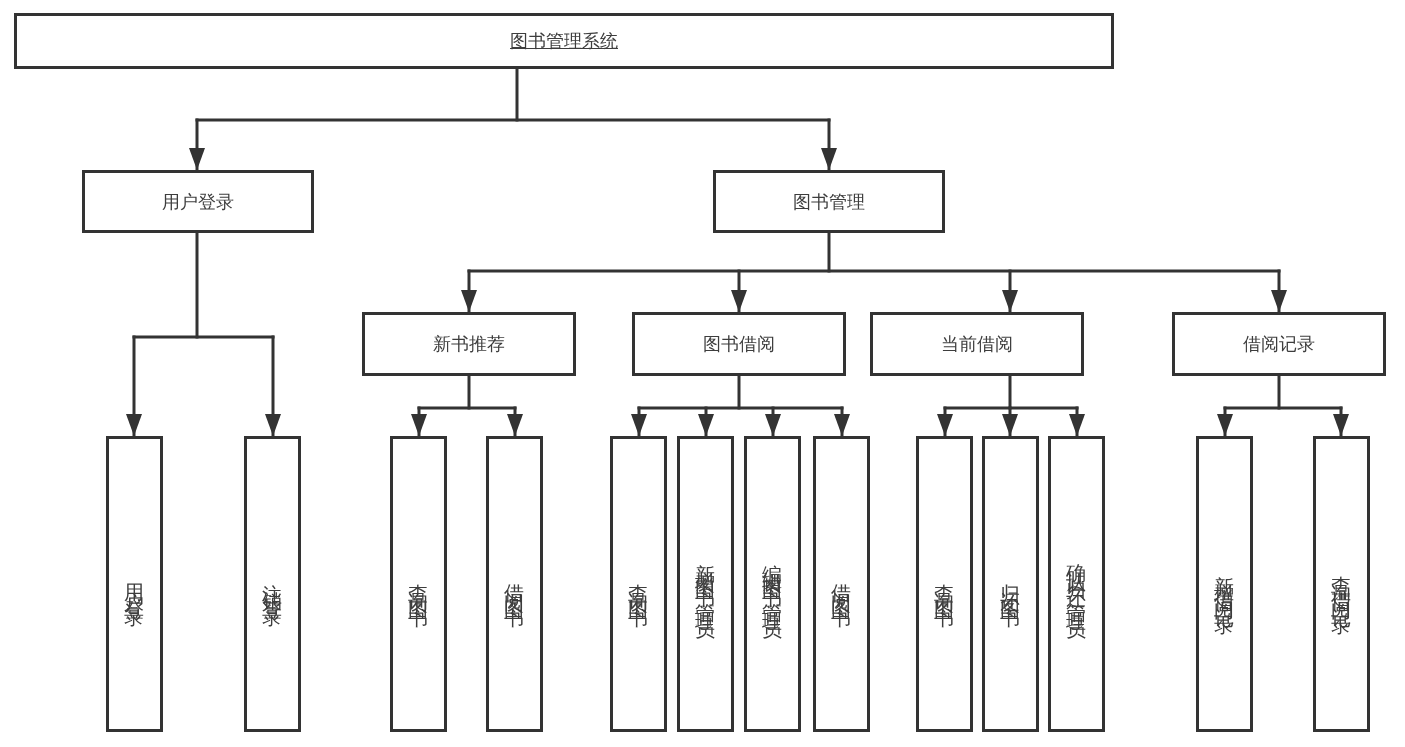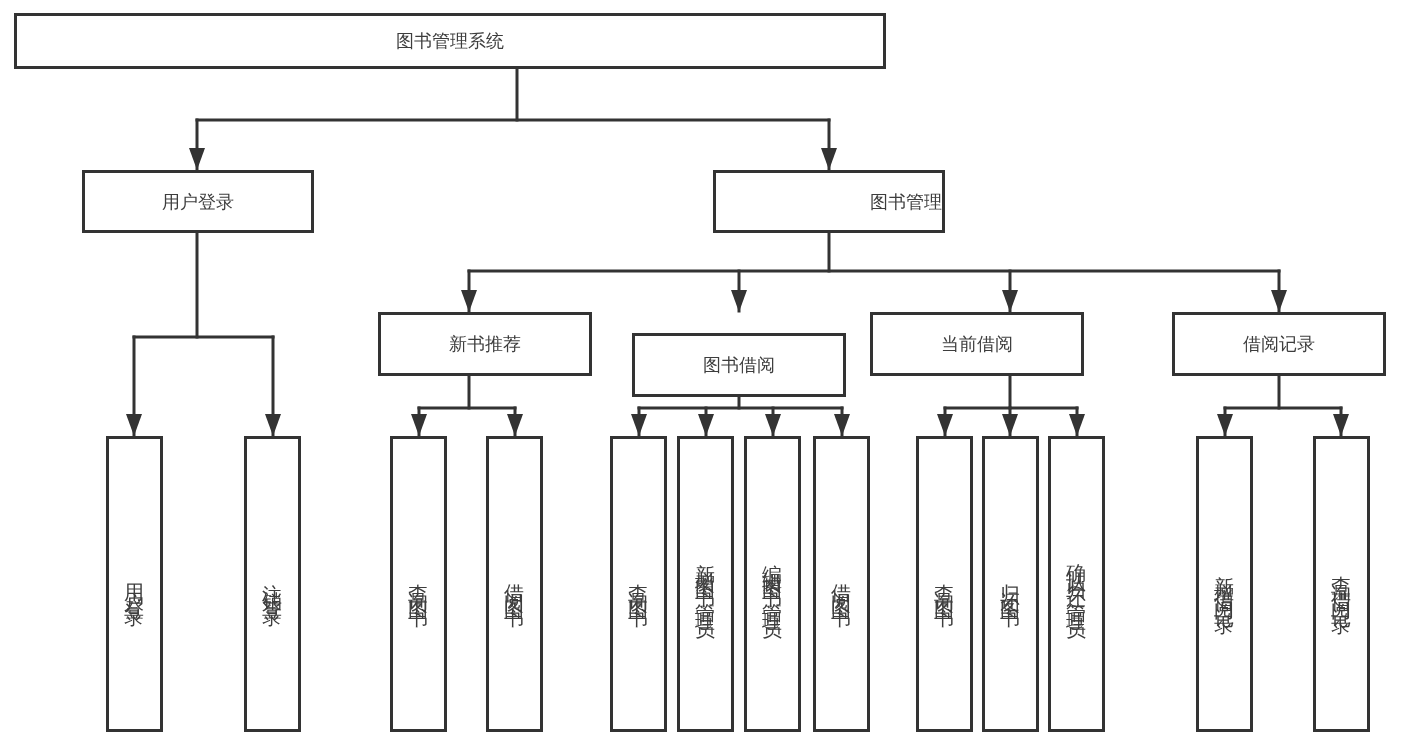--- a/index.html
+++ b/index.html
@@ -7,25 +7,25 @@
     position:relative; width:1405px; height:747px; background:#ffffff;
     font-family:"Liberation Sans", sans-serif; overflow:hidden;
   }
   .edges { position:absolute; left:0; top:0; width:1405px; height:747px; pointer-events:none; }
   .node {
     position:absolute; box-sizing:border-box; background:#ffffff;
     border:3px solid #333333; display:flex; align-items:center; justify-content:center;
     color:#3d3d3d;
   }
   .h-label { font-size:18px; white-space:nowrap; }
-  .root  { left:14px;  top:13px;  width:872px; height:56px; }
+  .root  { left:14px;  top:13px;  width:1100px; height:56px;text-decoration:underline; }
   .l1a   { left:82px;  top:170px; width:232px;  height:63px; }
-  .l1b   { left:713px; top:170px; width:232px;  height:63px;justify-content:flex-end; }
+  .l1b   { left:713px; top:170px; width:232px;  height:63px; }
   .l2    { top:312px; width:214px; height:64px; }
-  .l2a   { left:378px; }  .l2b { left:632px;margin-top:21px; }  .l2c { left:870px; }  .l2d { left:1172px; }
+  .l2a   { left:362px; }  .l2b { left:632px; }  .l2c { left:870px; }  .l2d { left:1172px; }
   .leaf  { top:436px; width:57px; height:296px; }
   .leaf span {
     writing-mode:vertical-rl; text-orientation:mixed;
     font-size:20px; letter-spacing:8px; line-height:1.1; white-space:nowrap;
   }
   .lf1  { left:106px; }  .lf2  { left:244px; }
   .lf3  { left:390px; }  .lf4  { left:486px; }
   .lf5  { left:610px; }  .lf6  { left:677px; }  .lf7 { left:744px; }  .lf8 { left:813px; }
   .lf9  { left:916px; }  .lf10 { left:982px; }  .lf11 { left:1048px; }
   .lf12 { left:1196px; } .lf13 { left:1313px; }

